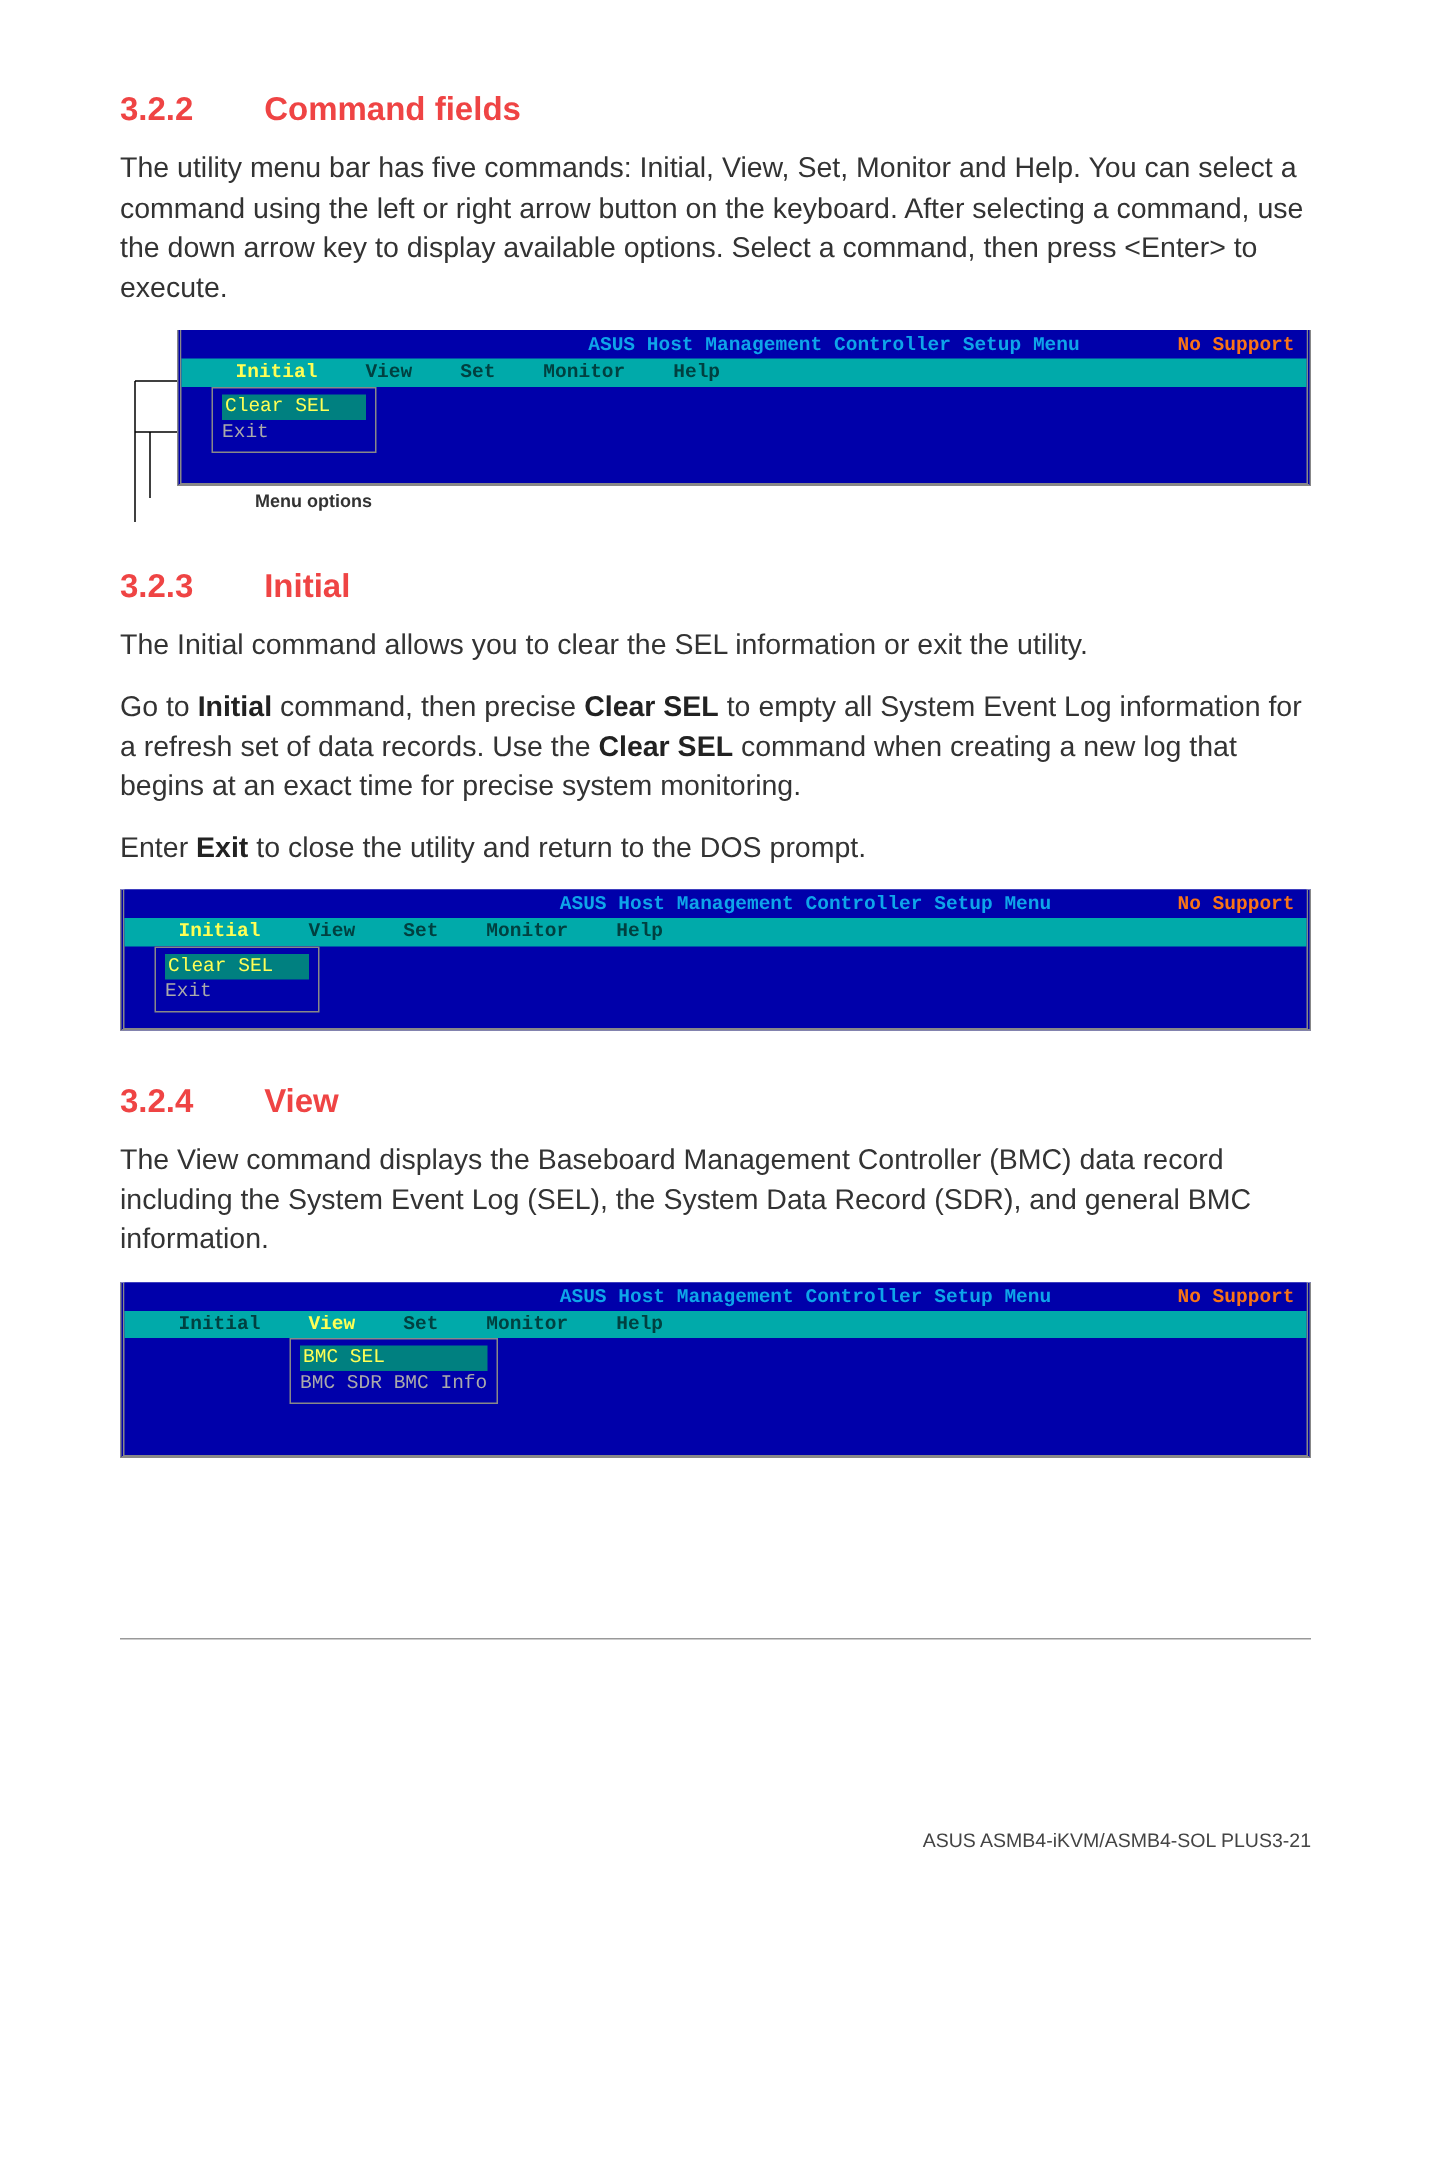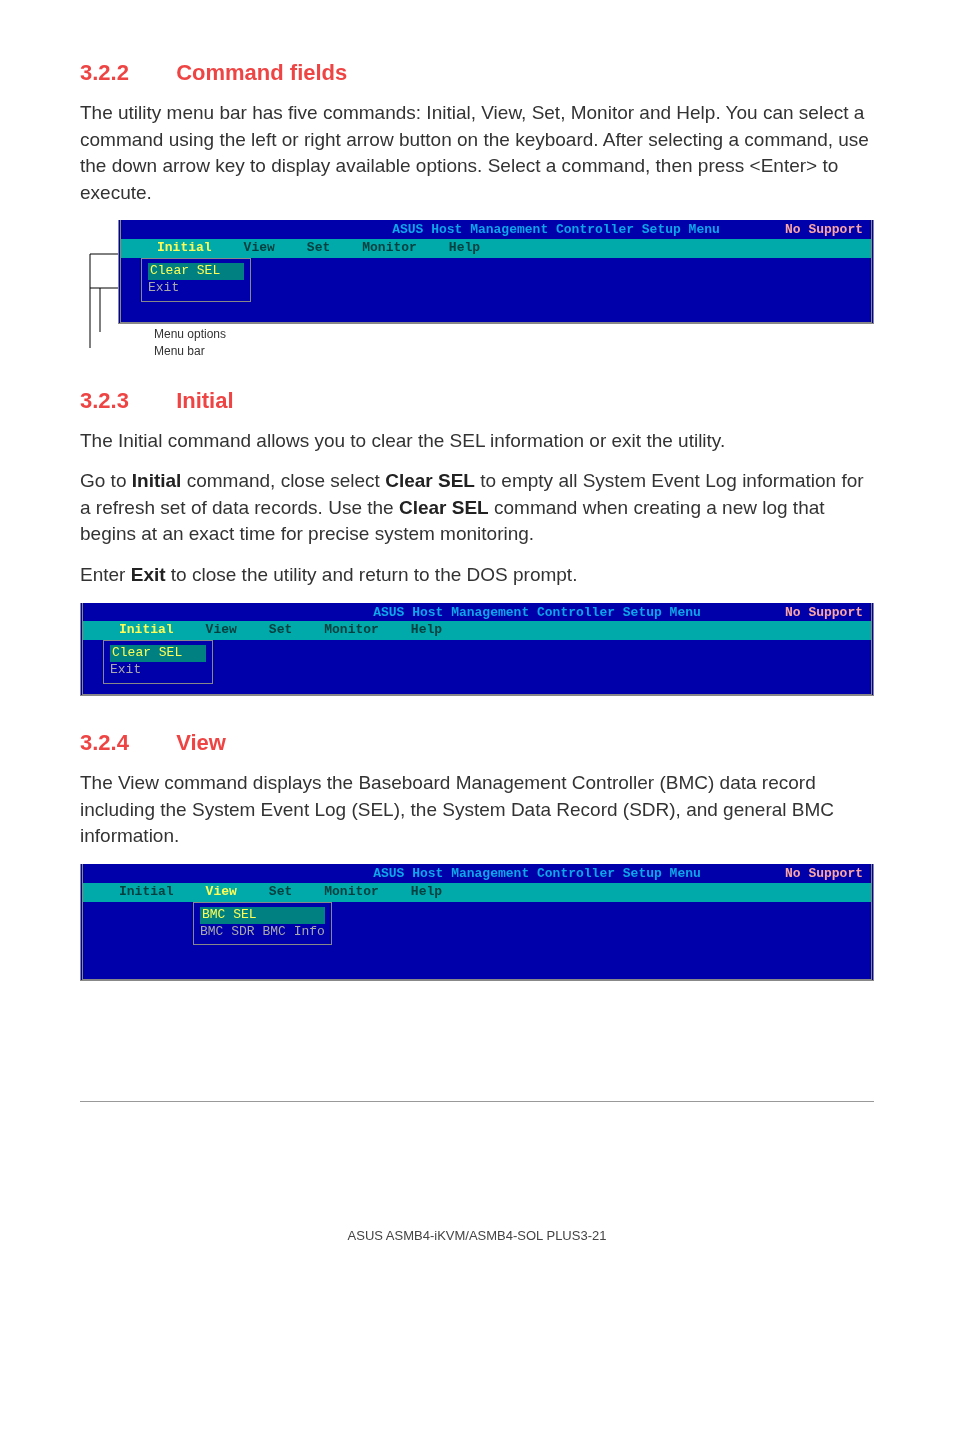--- a/index.html
+++ b/index.html
@@ -43,21 +43,21 @@
     padding: 2px 6px 0 6px;
   }
   .term-title-center {
     flex: 1;
     text-align: center;
     color: #0ea5e9;
     font-weight: bold;
     padding-left: 200px;
   }
   .term-title-right {
-    color: #fca5a5;
+    color: #f97316;
     font-weight: bold;
     white-space: nowrap;
     padding-right: 2px;
   }
   .menu-bar {
     background: #00aaaa;
     color: #003333;
     display: flex;
     gap: 0;
     padding: 1px 0 1px 20px;
@@ -96,28 +96,28 @@
     margin-bottom: 28px;
   }
   .callout-bracket {
     width: 38px;
     flex-shrink: 0;
     position: relative;
   }
   .callout-bracket svg { display: block; }
   .callout-labels {
     font-size: 12px;
-    font-weight: normal;
+    font-weight: bold;
     line-height: 1.4;
-    margin-left: 36px;
+    margin-left: 52px;
     margin-top: -4px;
   }
   .footer-row {
     display: flex;
-    justify-content: center;
+    justify-content: flex-end;
     font-size: 13px;
     color: #444;
     border-top: 0;
     margin-top: 120px;
     padding-top: 6px;
   }
   .hr-footer {
     border: none;
     border-top: 1px solid #999;
     margin-top: 120px;
@@ -161,32 +161,31 @@
       <div class="dropdown-wrap">
         <div class="dropdown-box">
           <span class="item hl">Clear SEL</span>
           <span class="item">Exit</span>
         </div>
       </div>
       <div class="term-pad-bottom"></div>
     </div>
     <div class="callout-labels">
       <div>Menu options</div>
-      <div>Menu bar</div>
     </div>
   </div>
 </div>
 
 <h2 class="section-heading">
   <span class="num">3.2.3</span>
   <span>Initial</span>
 </h2>
 <p class="body-text">The Initial command allows you to clear the SEL information or exit the utility.</p>
 <p class="body-text">
-  <span>Go to </span><b>Initial</b><span> command, close select </span><b>Clear SEL</b><span> to empty all System Event Log information for a refresh set of data records. Use the </span><b>Clear SEL</b><span> command when creating a new log that begins at an exact time for precise system monitoring.</span>
+  <span>Go to </span><b>Initial</b><span> command, then precise </span><b>Clear SEL</b><span> to empty all System Event Log information for a refresh set of data records. Use the </span><b>Clear SEL</b><span> command when creating a new log that begins at an exact time for precise system monitoring.</span>
 </p>
 <p class="body-text">
   <span>Enter </span><b>Exit</b><span> to close the utility and return to the DOS prompt.</span>
 </p>
 
 <div class="terminal" style="margin-bottom:34px;">
   <div class="term-title-row">
     <span class="term-title-center">ASUS Host Management Controller Setup Menu</span>
     <span class="term-title-right">No Support</span>
   </div>

